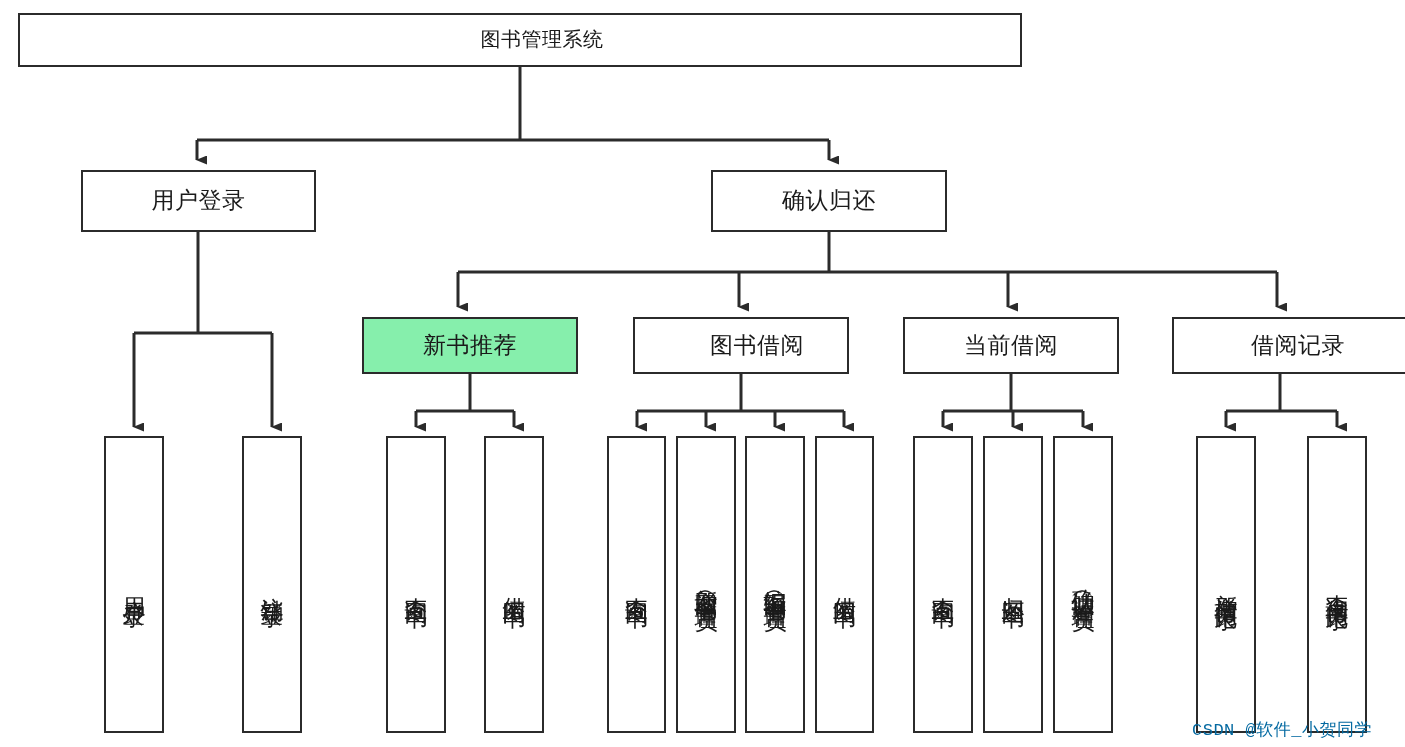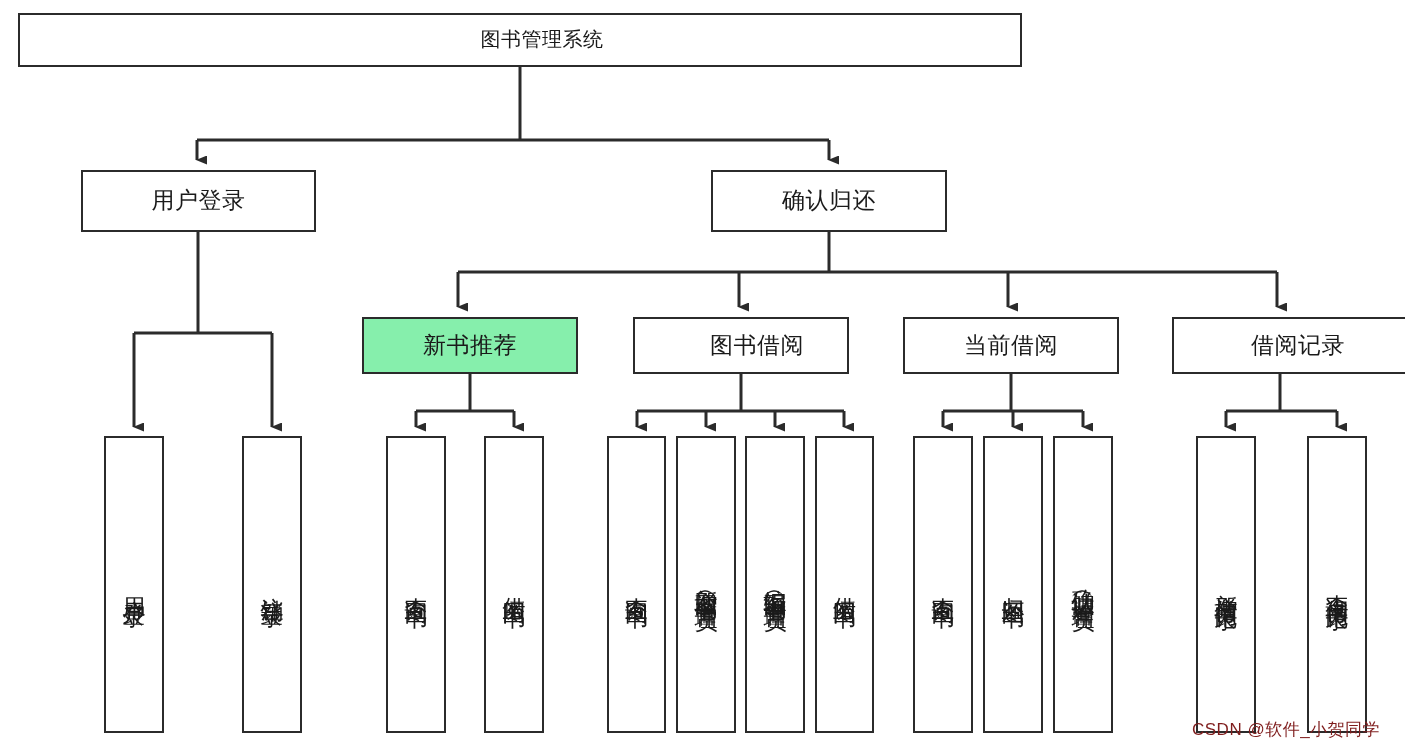--- a/index.html
+++ b/index.html
@@ -188,15 +188,15 @@
   <div class="node node-v" style="left: 1053px; top: 436px; width: 60px; height: 297px; border-color: rgb(43, 43, 43); background: rgb(255, 255, 255);">
     <span class="node-label" style="color: rgb(26, 26, 26);">确认归还（管理员）</span>
   </div>
   <div class="node node-v" style="left: 1196px; top: 436px; width: 60px; height: 297px; border-color: rgb(43, 43, 43); background: rgb(255, 255, 255);">
     <span class="node-label" style="color: rgb(26, 26, 26);">新增借阅记录</span>
   </div>
   <div class="node node-v" style="left: 1307px; top: 436px; width: 60px; height: 297px; border-color: rgb(43, 43, 43); background: rgb(255, 255, 255);">
     <span class="node-label" style="color: rgb(26, 26, 26);">查询借阅记录</span>
   </div>
 
-  <div class="watermark" style="left: 1192px; top: 718px; color: #7f1d1d;">CSDN @软件_小贺同学</div>
+  <div class="watermark" style="left: 1192px; top: 718px; color: #0369a1; font-family: Liberation Mono, monospace;">CSDN @软件_小贺同学</div>
 
 </div>
 
 </body></html>

